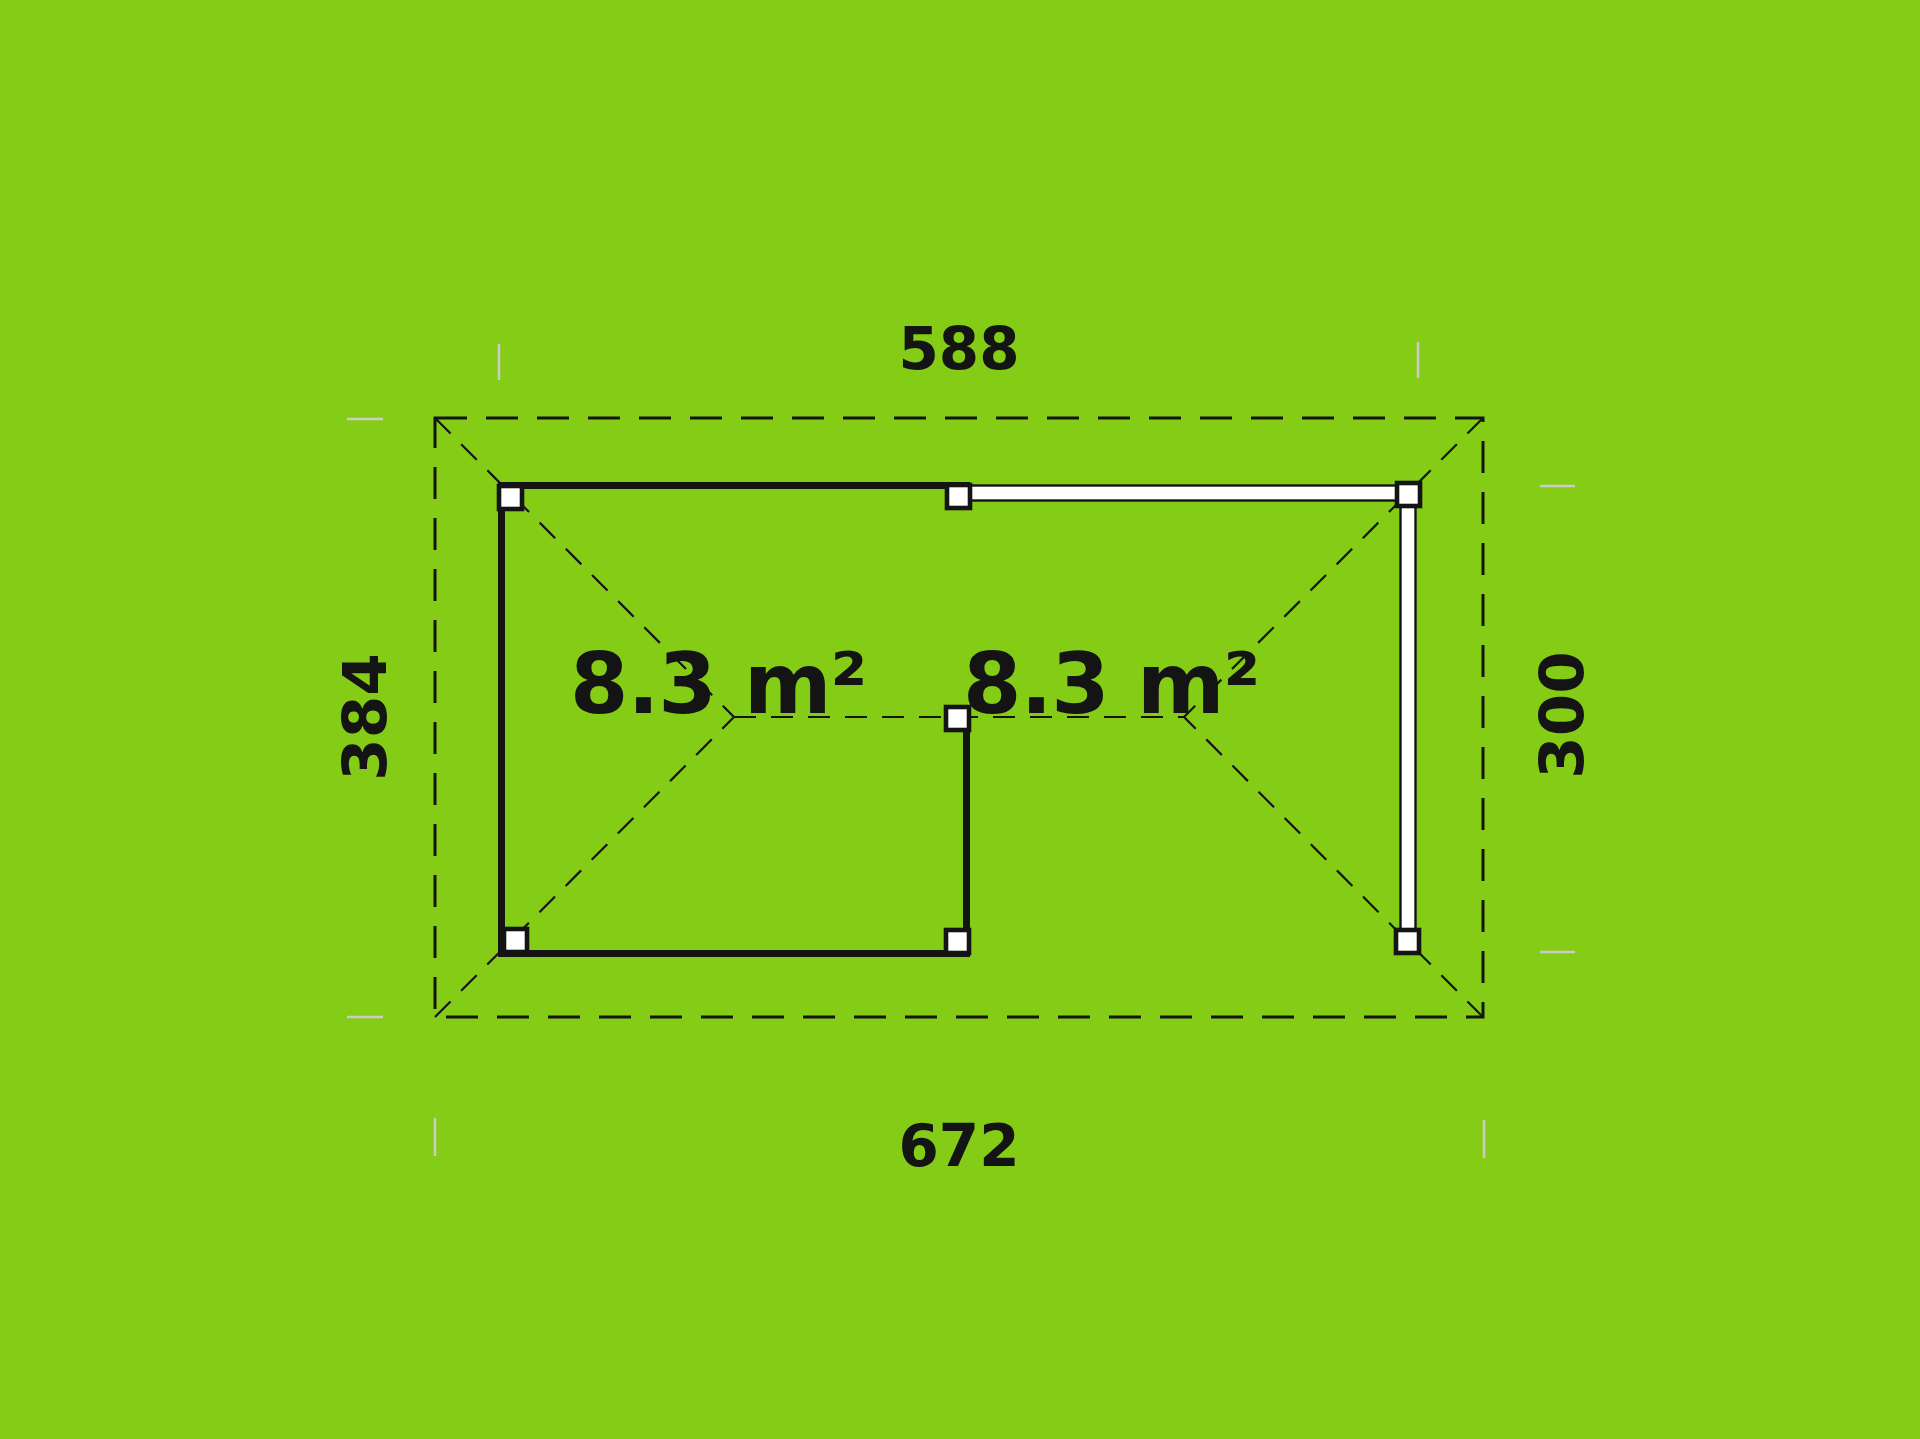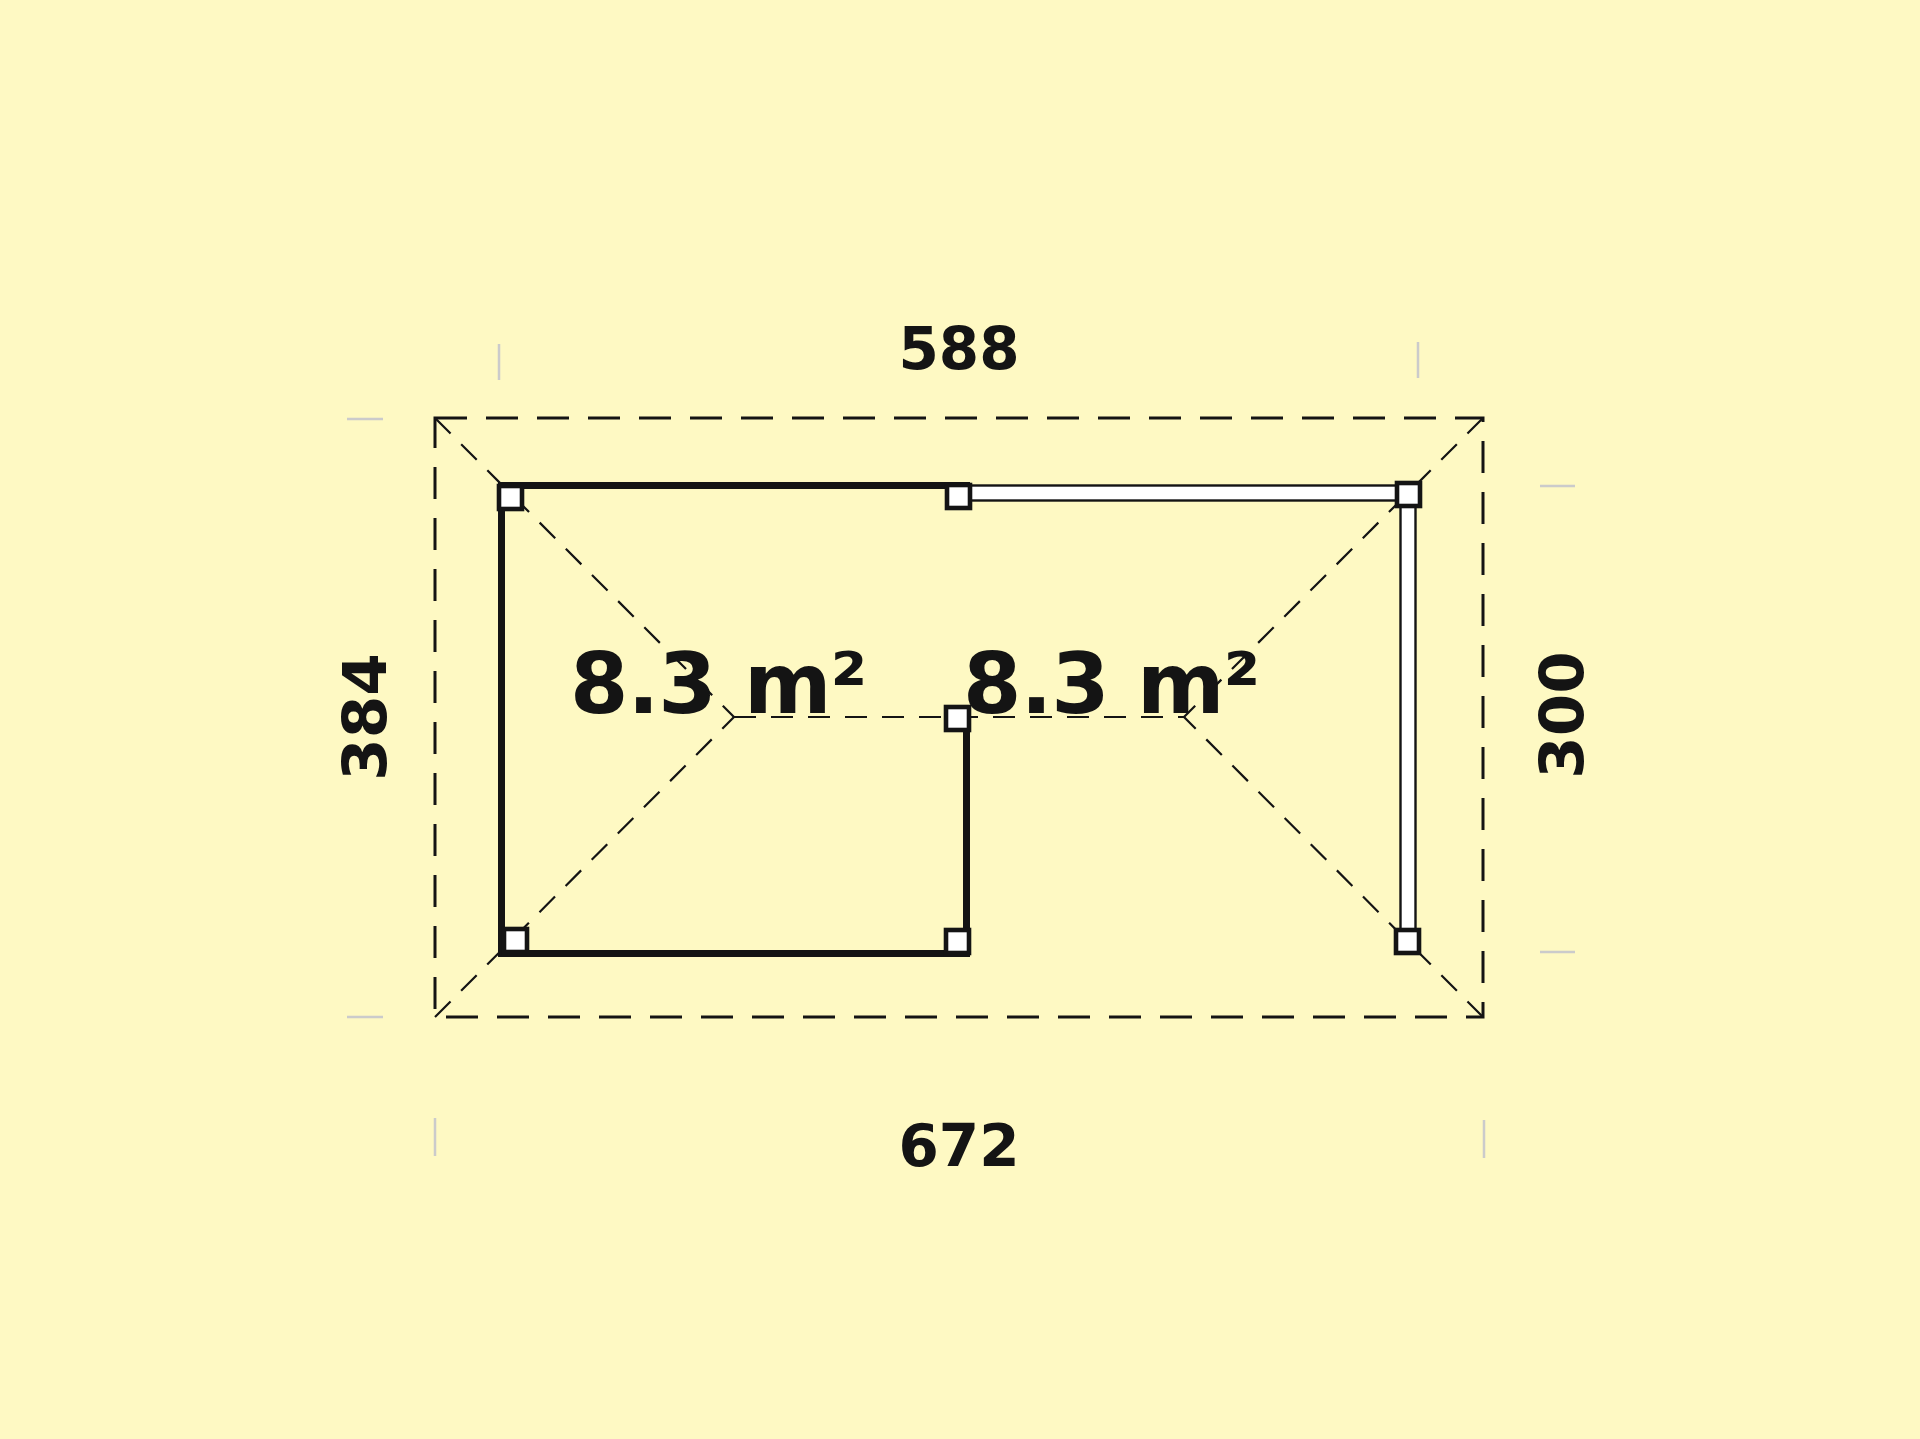--- a/index.html
+++ b/index.html
@@ -6,21 +6,21 @@
     margin: 0;
     padding: 0;
     background: #ffffff;
     width: 1920px;
     height: 1439px;
     overflow: hidden;
   }
   .plan-wrap {
     width: 1920px;
     height: 1439px;
-    background: #fef9c3;
+    background: #84cc16;
   }
   svg { display: block; }
   .dim-label {
     font-family: "DejaVu Sans", "Liberation Sans", sans-serif;
     font-weight: bold;
     font-size: 58px;
     fill: #141414;
   }
   .dim-label.vert { font-size: 61px; }
   .area-label {

